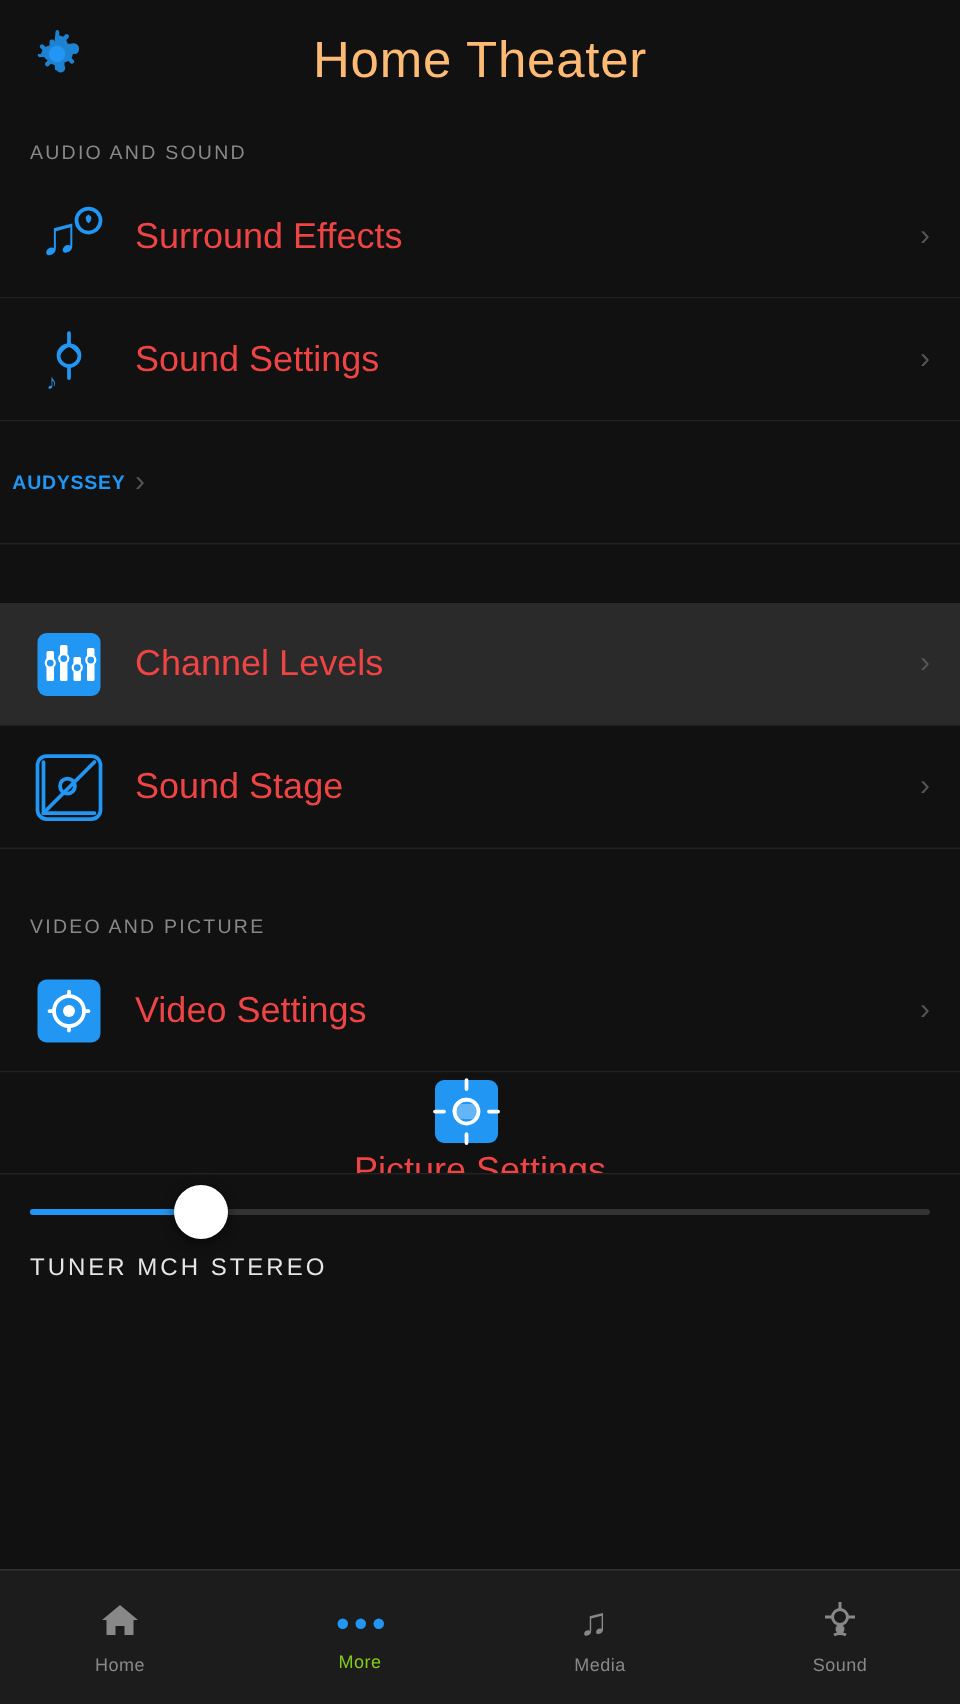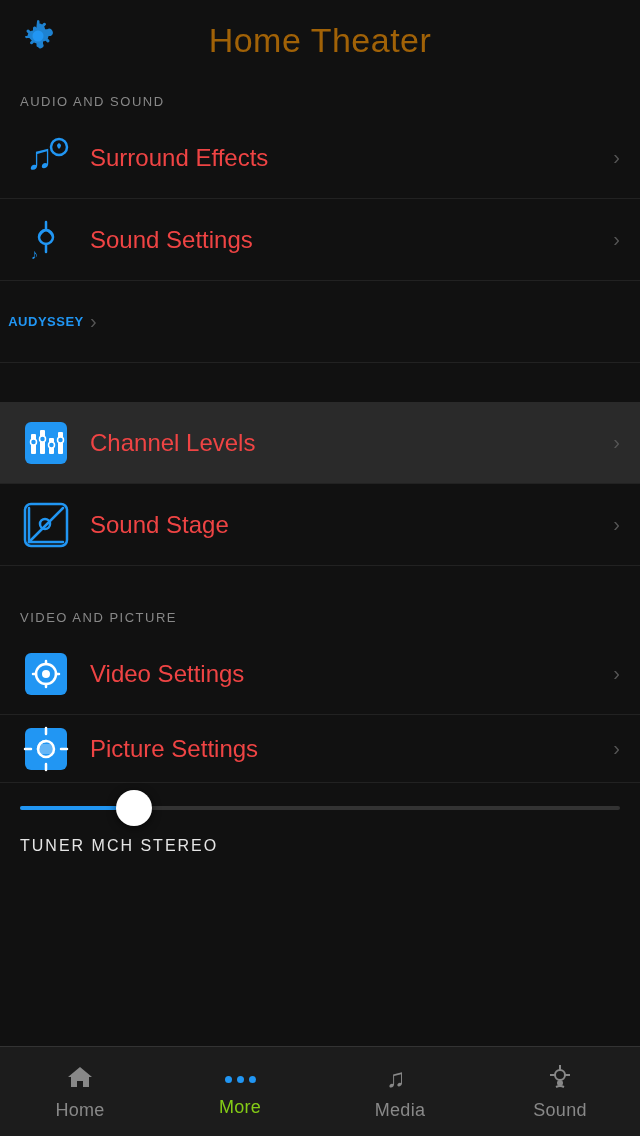--- a/index.html
+++ b/index.html
@@ -19,21 +19,21 @@
     .header {
       display: flex;
       align-items: center;
       justify-content: center;
       height: 80px;
       background: #111111;
       position: relative;
     }
     .header-title {
       font-size: 34px;
-      color: #a16207;
+      color: #fdba74;
       font-weight: 300;
       letter-spacing: 0.5px;
     }
     .header-gear {
       position: absolute;
       left: 20px;
       color: #2196F3;
       font-size: 32px;
     }
 
@@ -175,41 +175,42 @@
       gap: 4px;
     }
     .nav-item.active {
       color: #2196F3;
     }
     .nav-icon {
       font-size: 28px;
       line-height: 1;
     }
     .nav-label {
-      font-size: 18px;
+      font-size: 12px;
       letter-spacing: 0.3px;
     }
     .nav-dots {
       display: flex;
       gap: 5px;
       align-items: center;
       height: 28px;
     }
     .nav-dots span {
       width: 7px;
       height: 7px;
       border-radius: 50%;
       background: #2196F3;
       display: inline-block;
     }
 
     
     .menu-item.partial {
       height: 68px;
       overflow: hidden;
+      flex-direction: column;
     }
   </style>
 </head>
 <body>
 
 <div class="header">
   <span class="header-gear">
     <svg width="36" height="36" viewBox="0 0 36 36" fill="#2196F3">
       <circle cx="18" cy="18" r="5.5" fill="#2196F3"></circle>
       <path d="M18 2a1.5 1.5 0 011.5 1.5v2.1a10.5 10.5 0 012.6.9l1.5-1.5a1.5 1.5 0 012.1 2.1l-1.5 1.5c.4.8.7 1.7.9 2.6h2.1A1.5 1.5 0 0130.7 18h-2.1a10.5 10.5 0 01-.9 2.6l1.5 1.5a1.5 1.5 0 01-2.1 2.1l-1.5-1.5a10.5 10.5 0 01-2.6.9v2.1A1.5 1.5 0 0118 29a1.5 1.5 0 01-1.5-1.5v-2.1a10.5 10.5 0 01-2.6-.9l-1.5 1.5a1.5 1.5 0 01-2.1-2.1l1.5-1.5A10.5 10.5 0 019.4 20H7.3A1.5 1.5 0 015.3 18h2.1a10.5 10.5 0 01.9-2.6L6.8 13.9a1.5 1.5 0 012.1-2.1l1.5 1.5a10.5 10.5 0 012.6-.9V10.3A1.5 1.5 0 0116.5 10V8l.5-4.5A1.5 1.5 0 0118 2z" fill="#2196F3" opacity="0.85"></path>

